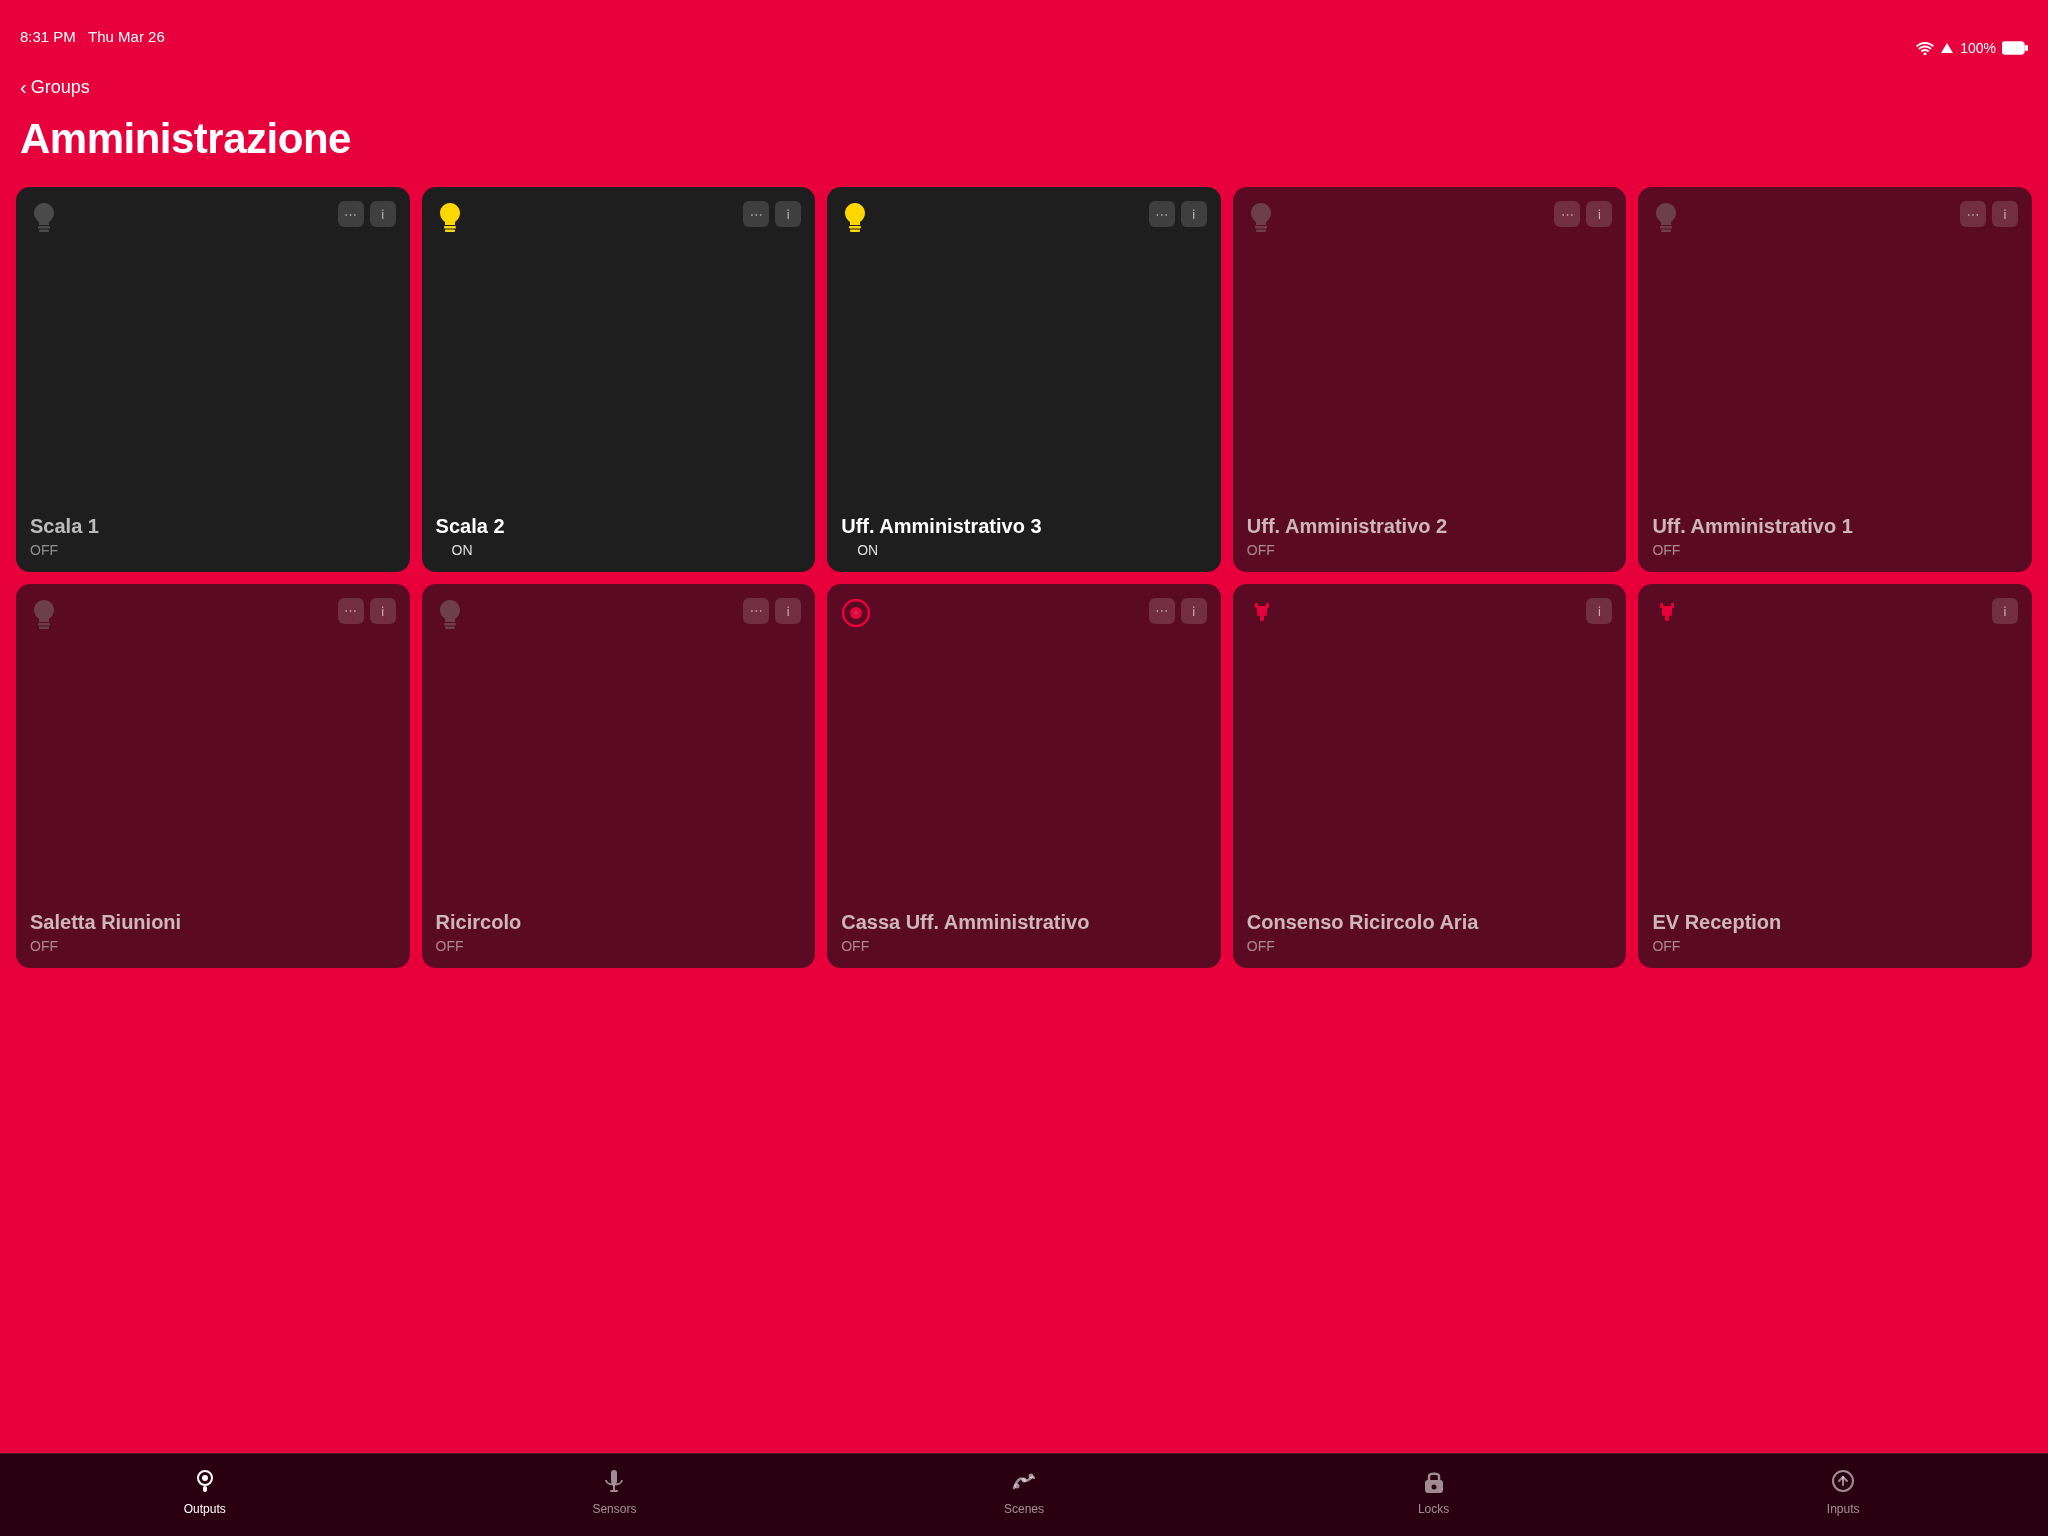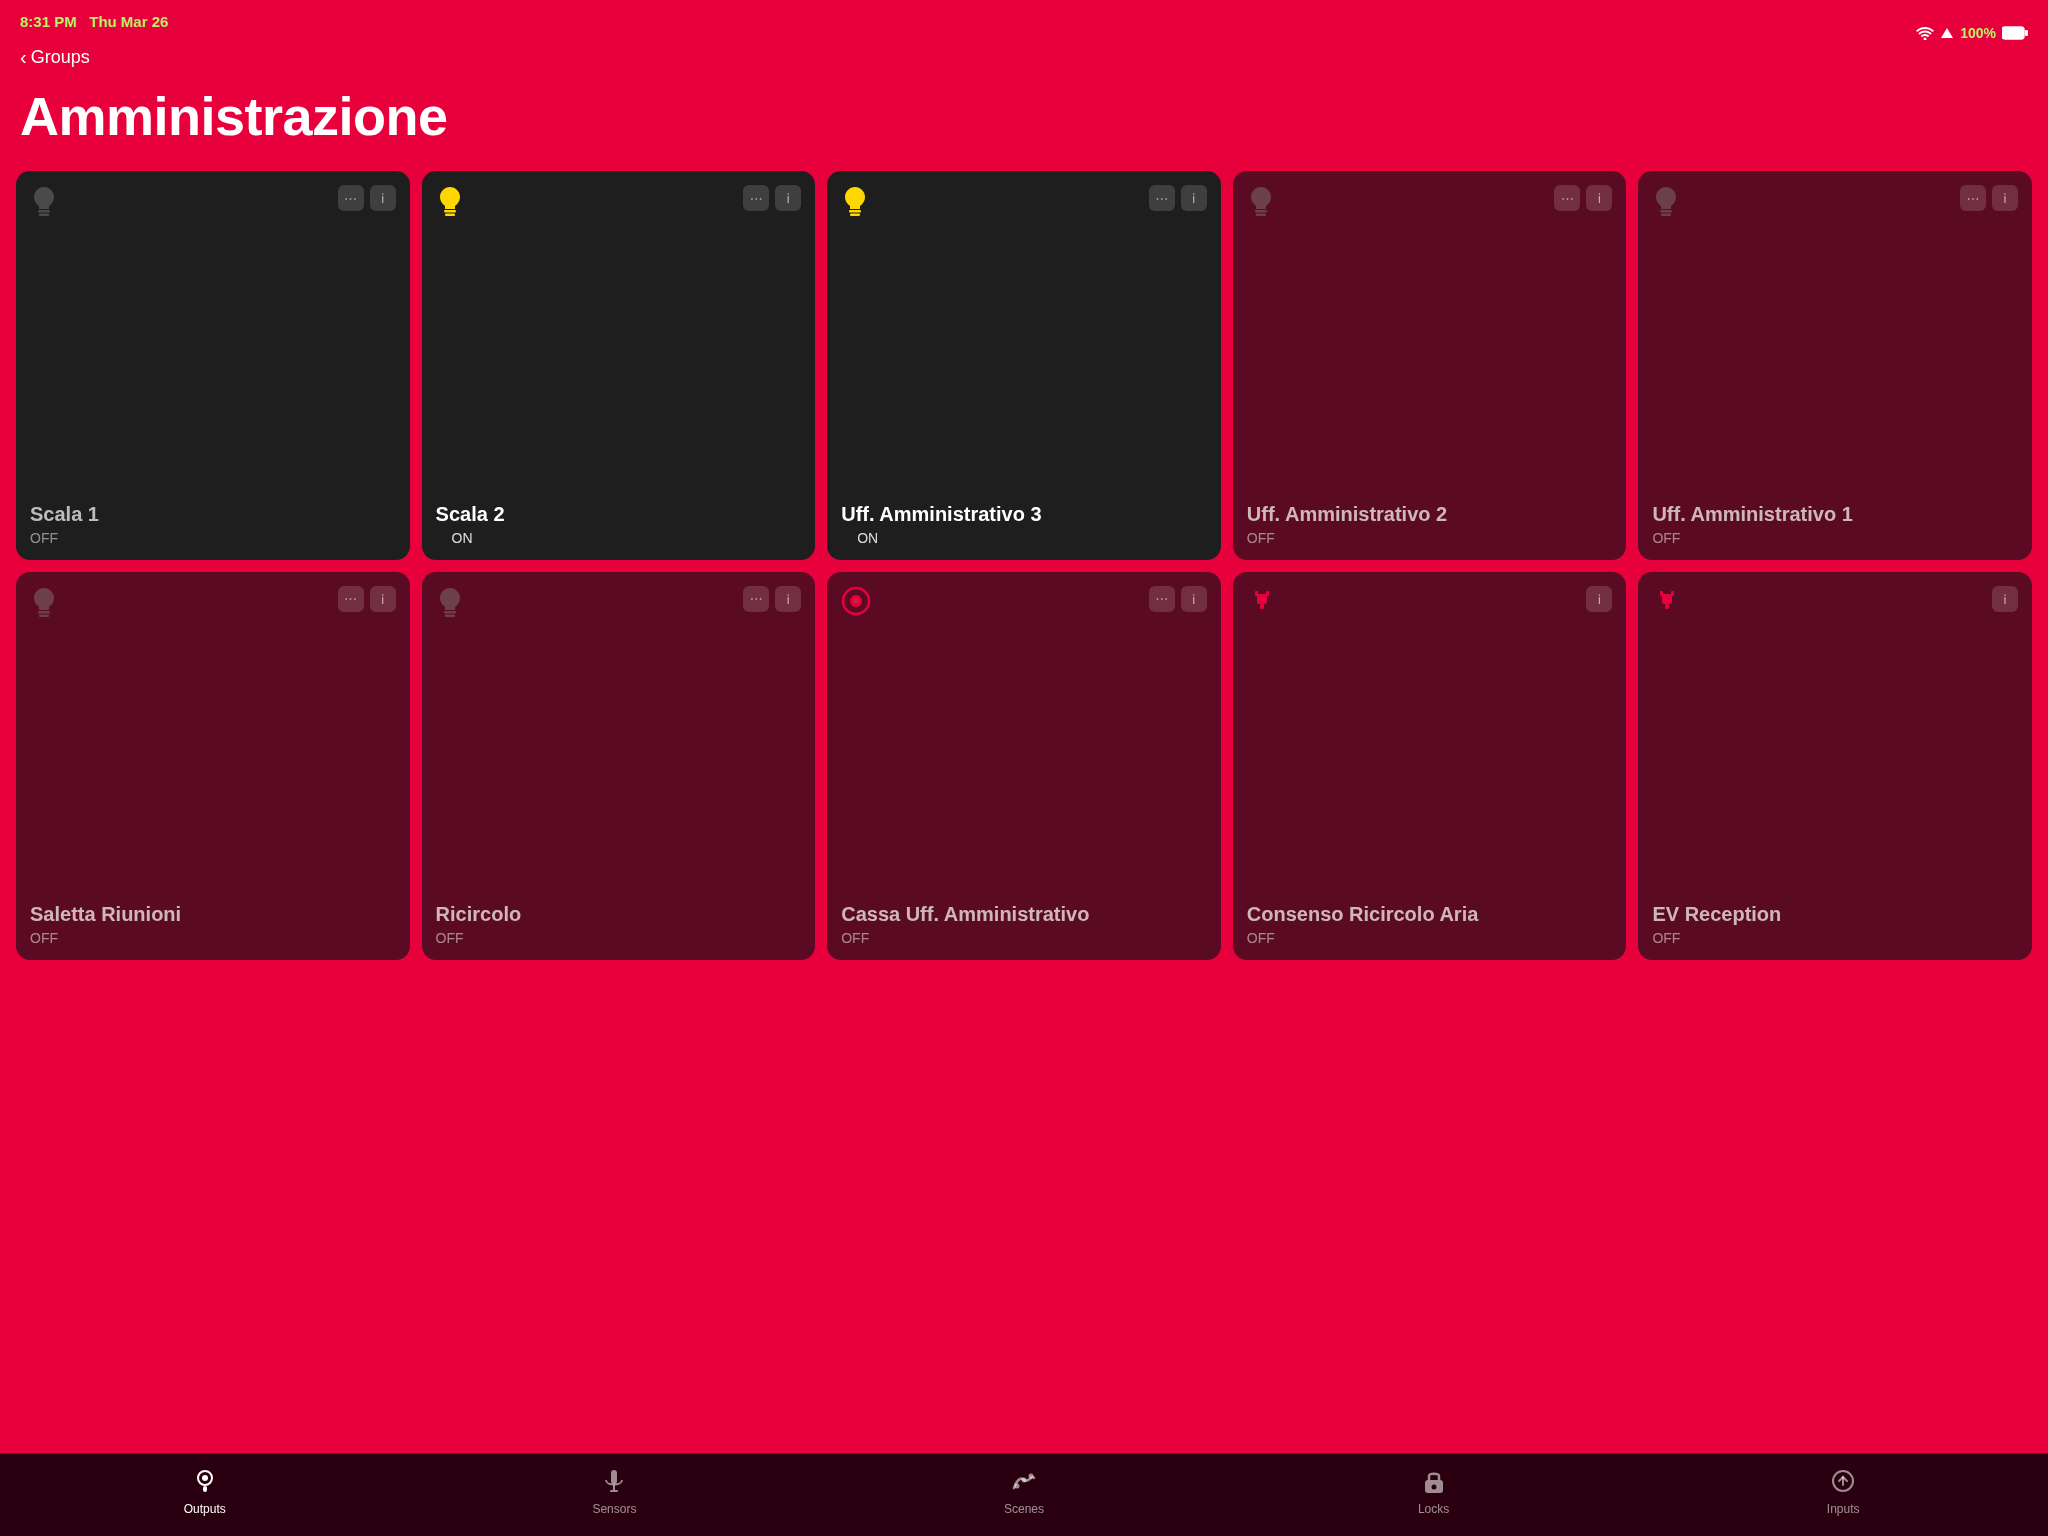--- a/index.html
+++ b/index.html
@@ -12,24 +12,24 @@
       min-height: 100vh;
       display: flex;
       flex-direction: column;
     }
 
     
     .status-bar {
       display: flex;
       justify-content: space-between;
       align-items: center;
-      padding: 1px 20px;
-      color: #bef264;
+      padding: 16px 20px;
+      color: #ffffff;
       font-size: 15px;
-      font-weight: 700;
+      font-weight: 400;
       background: #e8003d;
     }
     .status-right {
       display: flex;
       align-items: center;
       gap: 6px;
       font-size: 14px;
       margin-top: 24px;
     }
 
@@ -45,21 +45,21 @@
     }
     .back-chevron {
       font-size: 20px;
       font-weight: 300;
     }
 
     
     .page-title {
       padding: 8px 20px 20px;
       color: white;
-      font-size: 54px;
+      font-size: 42px;
       font-weight: 800;
       letter-spacing: -0.5px;
     }
 
     
     .grid-container {
       padding: 4px 16px 16px;
       display: grid;
       grid-template-columns: repeat(5, 1fr);
       grid-template-rows: repeat(2, 1fr);

